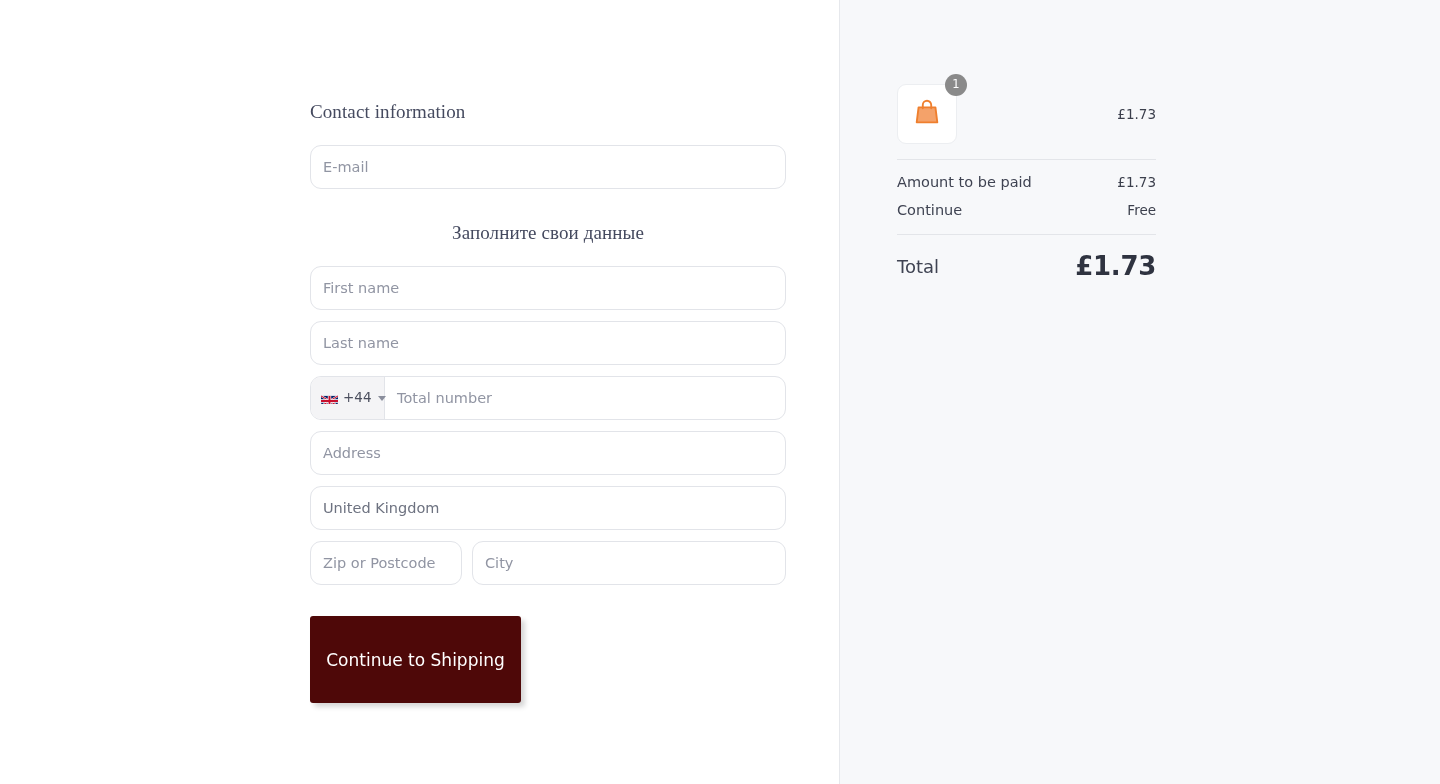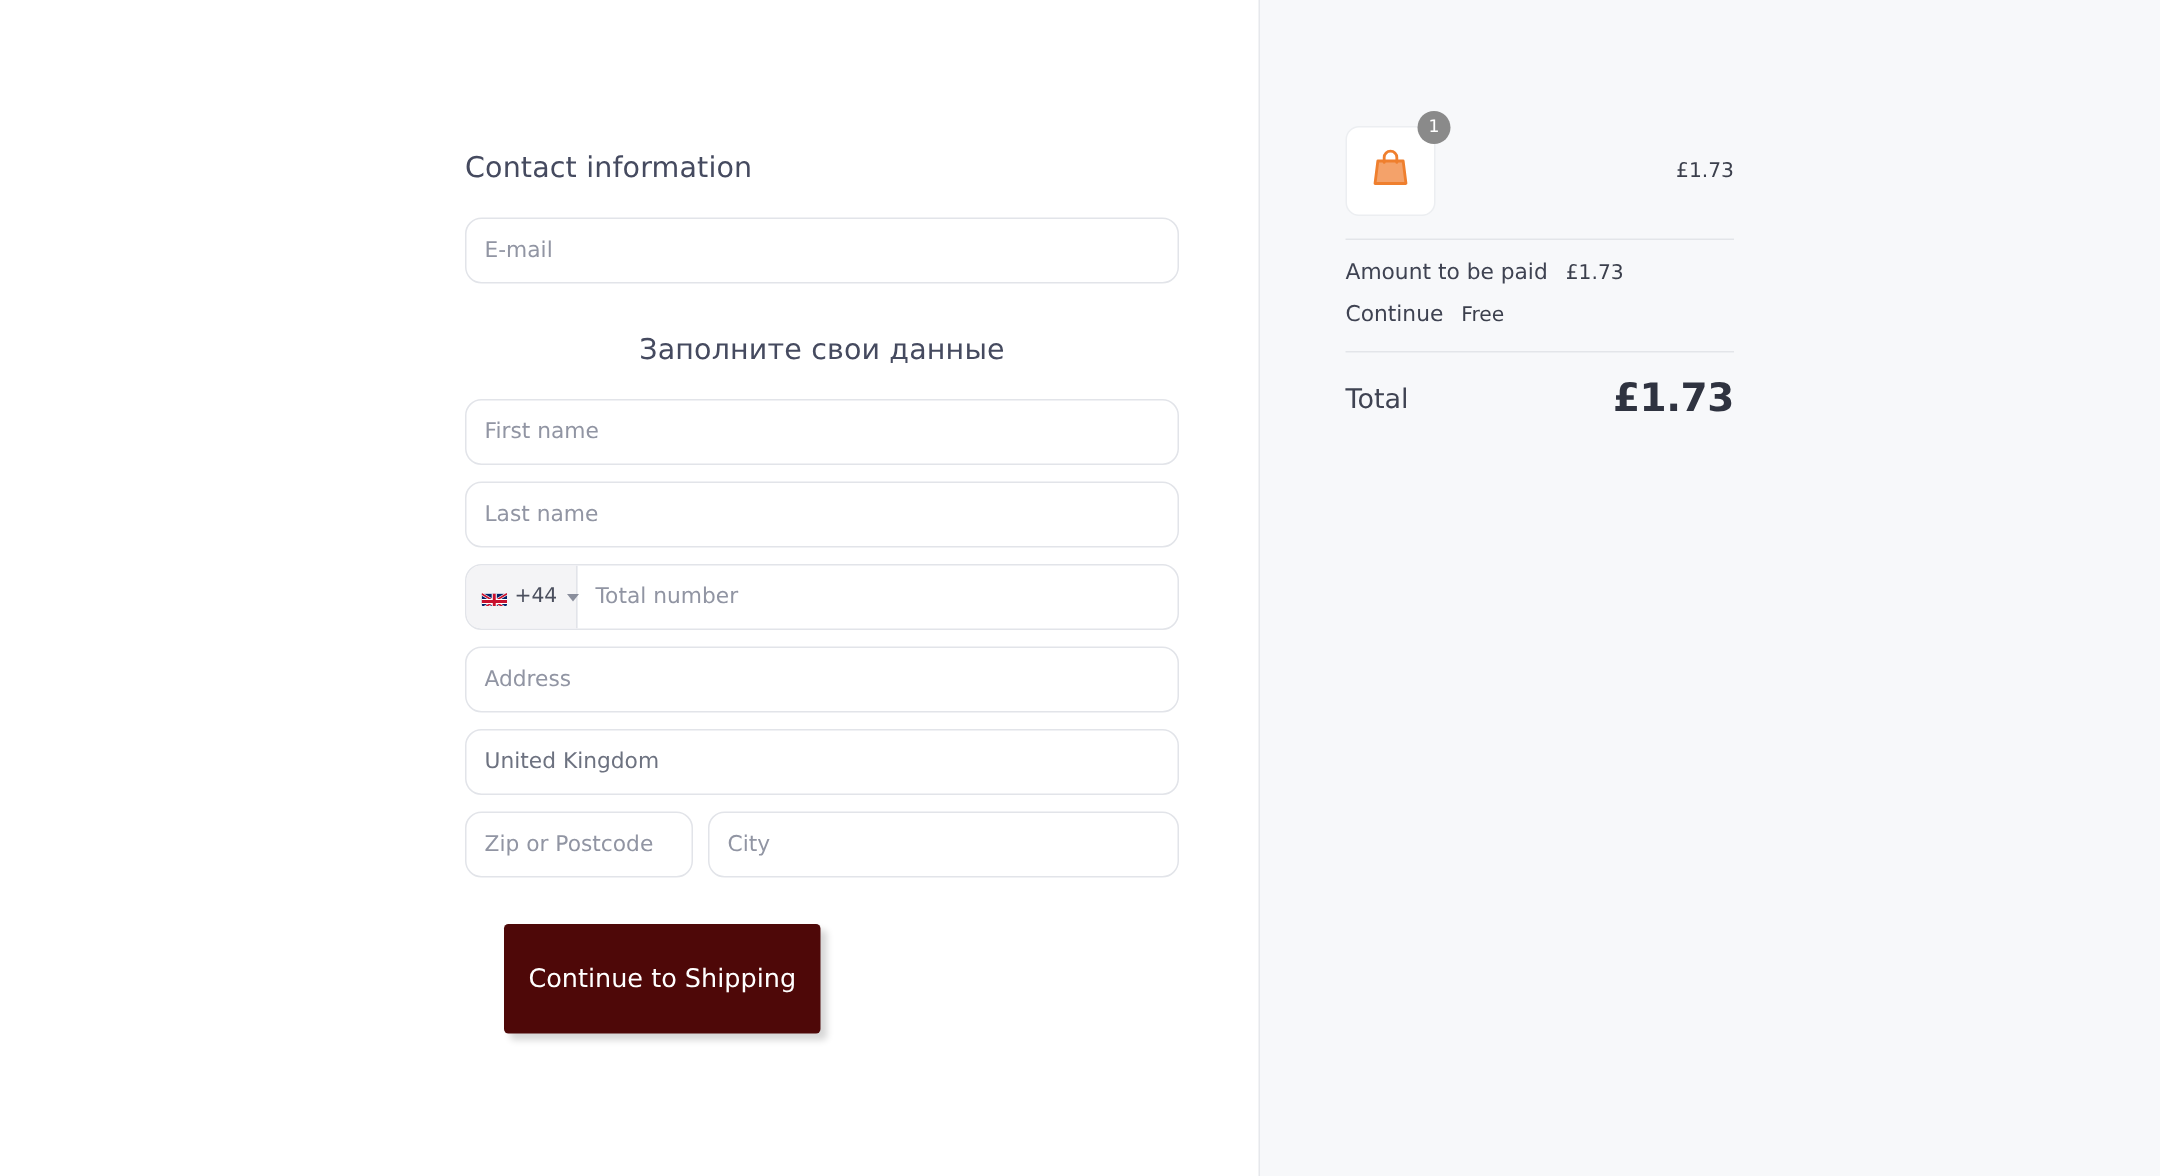--- a/index.html
+++ b/index.html
@@ -36,20 +36,21 @@
     width: 476px;
   }
   .section-title {
     font-size: 19px;
     color: #454a5f;
     letter-spacing: 0.1px;
     margin: 0;
     padding: 0;
     line-height: 24px;
     font-weight: 400;
+    font-family: Liberation Serif, serif;
   }
   .title-contact { margin-bottom: 21px; }
   .title-details { margin-top: 32px; margin-bottom: 21px; text-align: center; }
 
   .field {
     box-sizing: border-box;
     width: 476px;
     height: 44px;
     border: 1px solid #e2e4e9;
     border-radius: 11px;
@@ -118,34 +119,33 @@
     display: flex;
     gap: 10px;
     margin-bottom: 11px;
   }
   .field.zip { width: 152px; margin-bottom: 0; }
   .field.city { width: 314px; margin-bottom: 0; }
 
   .submit-btn {
     margin-top: 31px;
     width: 211px;
-    height: 73px;
+    height: 87px;
     background: #4e0808;
     color: #ffffff;
     font-size: 17px;
     font-family: "DejaVu Sans", "Liberation Sans", sans-serif;
     border: none;
     border-radius: 3px;
     cursor: pointer;
     box-shadow: 4px 4px 5px rgba(0,0,0,0.16);
     display: flex;
     align-items: center;
     justify-content: center;
     padding: 0;
-    margin-left: 26px;
   }
 
   
   .right-pane {
     flex: 1 1 auto;
     height: 784px;
     background: #f7f8fa;
     position: relative;
   }
   .summary {
@@ -195,20 +195,21 @@
   }
   .divider {
     height: 1px;
     background: #e3e5e9;
     margin-top: 12px;
     margin-bottom: 14px;
   }
   .sum-row {
     display: flex;
     align-items: baseline;
+    justify-content: space-between;
     margin-bottom: 12px;
     gap: 12px;
   }
   .sum-label {
     font-size: 14.5px;
     color: #3f4352;
   }
   .sum-value {
     font-size: 13.5px;
     color: #3b3f4c;

